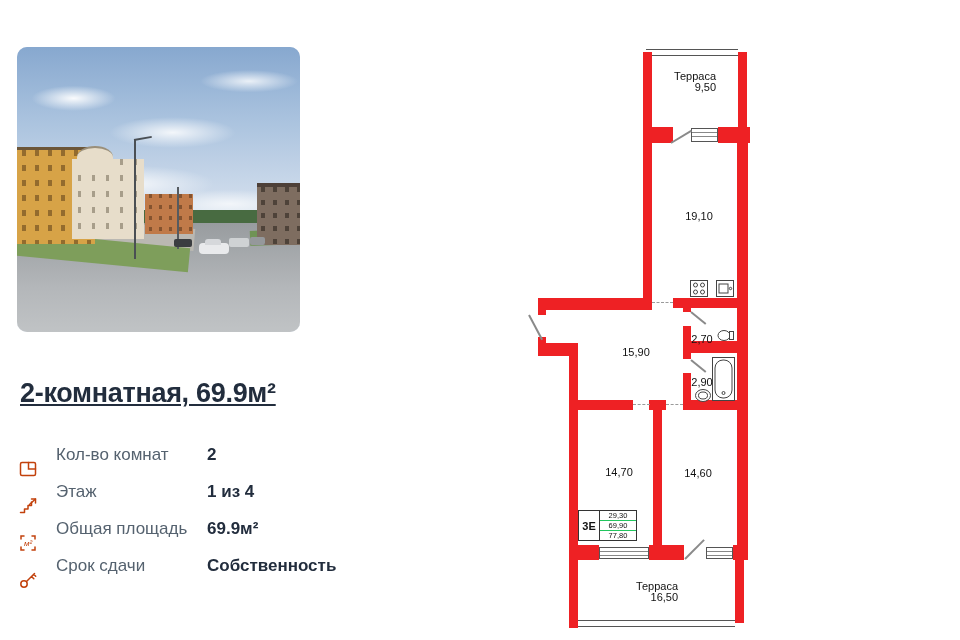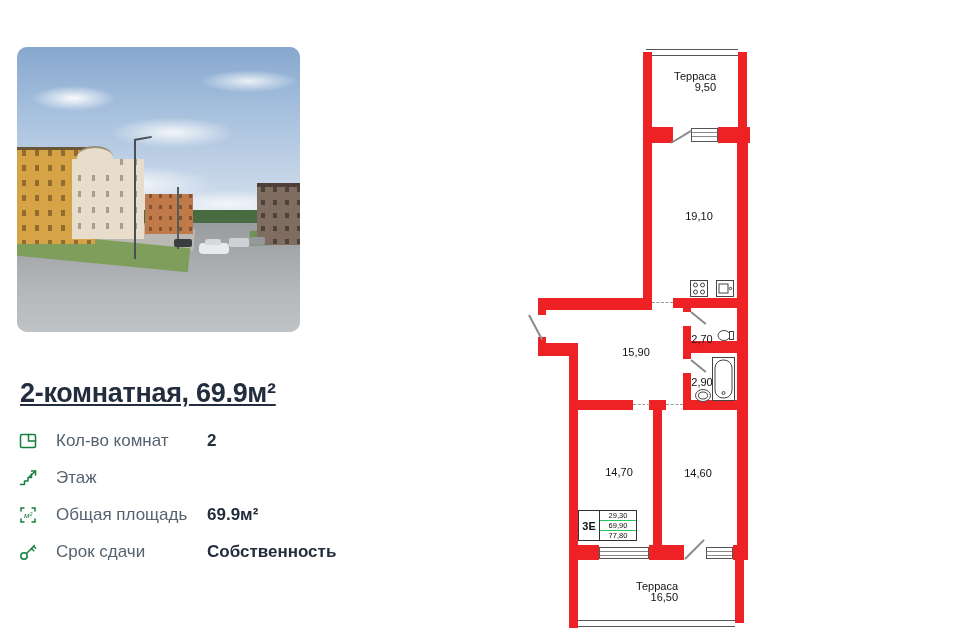--- a/index.html
+++ b/index.html
@@ -41,21 +41,21 @@
   .pole2{left:160px;top:140px;width:2px;height:62px;background:#565b60;}
   .car1{left:182px;top:196px;width:30px;height:11px;background:#e9eaec;border-radius:4px;}
   .car1::before{content:"";position:absolute;left:6px;top:-4px;width:16px;height:6px;background:#d6d8db;border-radius:3px 3px 0 0;}
   .car2{left:157px;top:192px;width:18px;height:8px;background:#3a3d40;border-radius:2px;}
   .car3{left:212px;top:191px;width:20px;height:9px;background:#cfd2d4;border-radius:2px;}
   .car4{left:233px;top:190px;width:15px;height:8px;background:#95989b;border-radius:2px;}
 
   .title{position:absolute;left:20px;top:378px;font-size:27px;font-weight:700;color:#222d3d;letter-spacing:-.3px;text-decoration:underline;}
   .details{position:absolute;left:18px;top:431px;display:grid;row-gap:17px;}
   .drow{display:grid;grid-template-columns:26px 139px 1fr;align-items:center;height:20px;gap:12px;}
-  .dicon{width:20px;height:20px;color:#15803d;}
+  .dicon{width:20px;height:20px;color:#c2410c;margin-top:28px;}
   .dlabel{font-size:17px;color:#55626f;}
   .dvalue{font-size:17px;font-weight:700;color:#222d3d;}
 
   
   .plan{position:absolute;inset:0;}
   .wall{position:absolute;background:#ee2124;}
   .rail{position:absolute;background:#fff;border-top:1px solid #555;border-bottom:1px solid #555;}
   .win{position:absolute;background:#fff;border:1px solid #555;}
   .win i{display:block;height:1px;background:#888;margin-top:3px;}
   .door{position:absolute;height:2px;background:#8a8a8a;transform-origin:0 50%;}
@@ -112,20 +112,21 @@
     </div>
     <div class="drow">
       <span class="dicon">
         <svg width="20" height="20" viewBox="0 0 20 20" fill="none" stroke="currentColor" stroke-width="1.5" stroke-linecap="round" stroke-linejoin="round">
           <path d="M2.5 16.5h4V13h3.5V9.5h3.5V6"></path>
             <path d="M13.5 3h4v4"></path>
             <path d="M11.5 8.5 17.5 3"></path>
         </svg>
       </span>
       <span class="dlabel">Этаж</span>
+      <span class="dvalue">1 из 4</span>
     </div>
     <div class="drow">
       <span class="dicon">
         <svg width="20" height="20" viewBox="0 0 20 20" fill="none" stroke="currentColor" stroke-width="1.5" stroke-linecap="round">
           <path d="M3 6V3h3M14 3h3v3M17 14v3h-3M6 17H3v-3"></path>
           <text x="10" y="13" text-anchor="middle" font-size="8" fill="currentColor" stroke="none" font-style="italic">м²</text>
         </svg>
       </span>
       <span class="dlabel">Общая площадь</span>
       <span class="dvalue">69.9м²</span>

